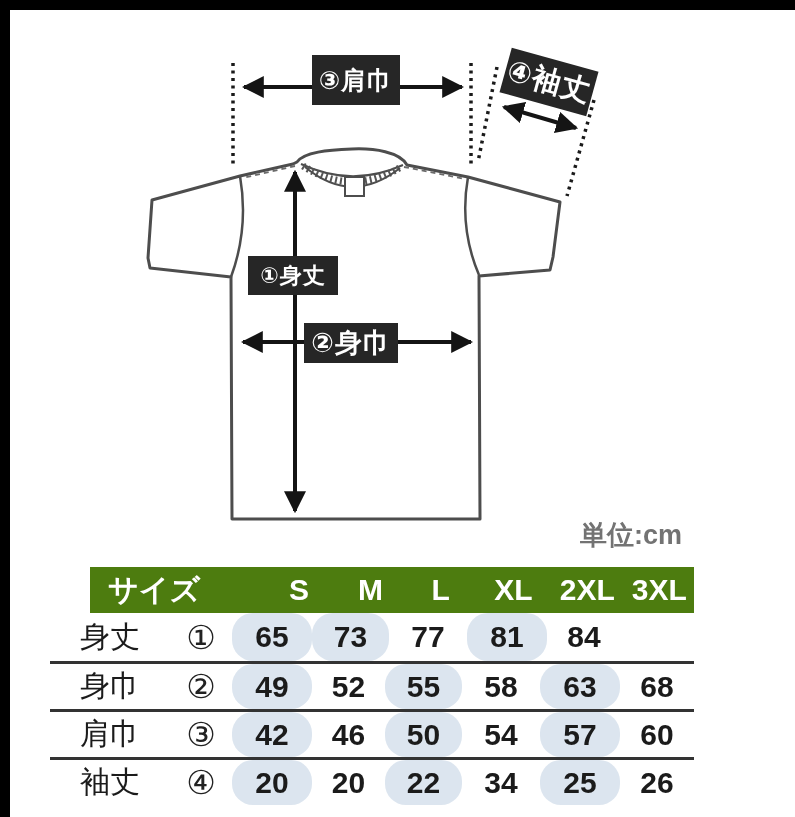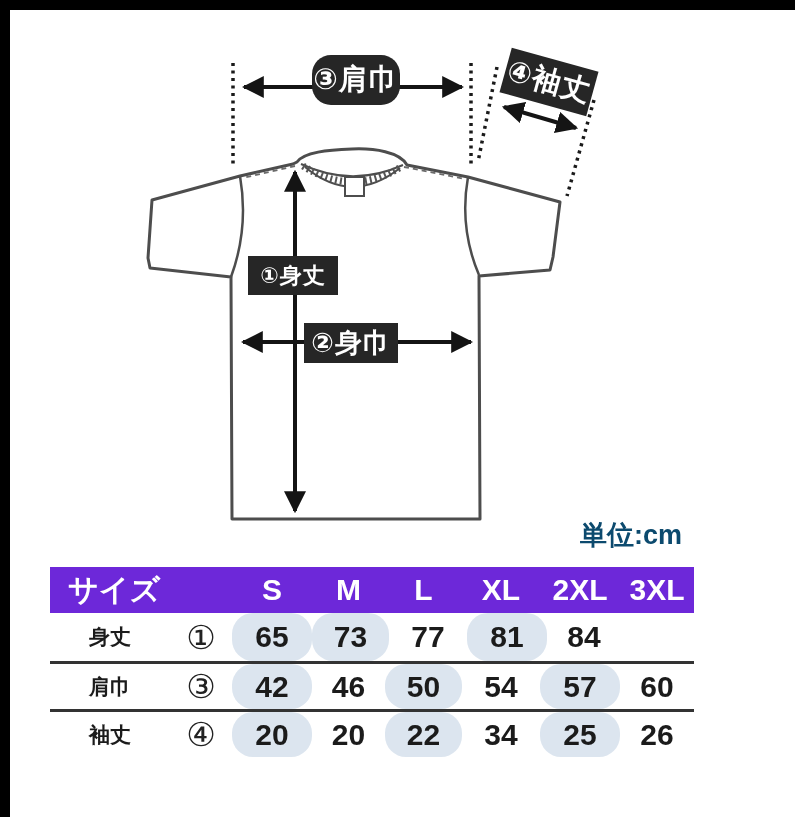--- a/index.html
+++ b/index.html
@@ -11,46 +11,46 @@
   .frame-top  { position:absolute; left:0; top:0; width:795px; height:10px; background:#000; }
   .frame-left { position:absolute; left:0; top:0; width:10px; height:817px; background:#000; }
 
   .diagram-svg { position:absolute; left:0; top:0; }
 
   .dim-label {
     position:absolute; background:#262626; color:#ffffff; font-weight:bold;
     display:flex; align-items:center; justify-content:center;
     letter-spacing:1px; white-space:nowrap;
   }
-  .label-shoulder  { left:312px; top:55px;  width:88px; height:50px; font-size:29px;border-radius:19px; }
+  .label-shoulder  { left:312px; top:55px;  width:88px; height:50px; font-size:25px; }
   .label-sleeve    { left:504px; top:59px;  width:90px; height:46px; font-size:29px; transform:rotate(15.5deg); }
   .label-bodylen   { left:248px; top:256px; width:90px; height:39px; font-size:22px; }
   .label-bodywidth { left:304px; top:323px; width:94px; height:40px; font-size:27px;text-align:center; }
 
   .unit-label {
     position:absolute; left:460px; top:517px; width:222px; text-align:right;
-    font-size:27px; font-weight:bold; color:#0c4a6e;
+    font-size:27px; font-weight:bold; color:#737373;
   }
 
   .size-table { position:absolute; left:50px; top:567px; width:644px; }
   .t-header {
-    display:flex; height:46px; background:#6d28d9; color:#fff;
-    font-weight:bold; align-items:center; font-size:30px;
+    display:flex; height:46px; background:#4d7c0f; color:#fff;
+    font-weight:bold; align-items:center; font-size:30px;margin-left:40px;
   }
   .t-row {
     display:flex; height:48px; align-items:center; box-sizing:border-box;
     color:#1b1b1b; background:#fff;
   }
   .t-row.ruled { border-top:3px solid #333; }
   .cell { display:flex; align-items:center; justify-content:center; height:100%; box-sizing:border-box; }
   .c0 { width:120px; } .c1 { width:62px; } .c2 { width:80px; } .c3 { width:73px; }
   .c4 { width:77px; } .c5 { width:78px; } .c6 { width:80px; } .c7 { width:74px; }
   .t-header .c0 { justify-content:flex-start; padding-left:18px; }
   .shade { background:#dce5ef;border-radius:21px; }
-  .row-label { font-size:21px; font-weight:bold; }
+  .row-label { font-size:30px; font-weight:normal; }
   .row-num   { font-size:33px; font-weight:normal; color:#222; }
   .val       { font-size:30px; font-weight:bold; }
 </style>
 </head>
 <body>
 
 <div class="page">
   <div class="frame-top"></div>
   <div class="frame-left"></div>
 
@@ -109,20 +109,30 @@
     <div class="t-row">
       <div class="cell c0 row-label">身丈</div>
       <div class="cell c1 row-num">①</div>
       <div class="cell c2 val shade">65</div>
       <div class="cell c4 val shade">73</div>
       <div class="cell c5 val">77</div>
       <div class="cell c6 val shade">81</div>
       <div class="cell c7 val">84</div>
     </div>
 
+    <div class="t-row ruled">
+      <div class="cell c0 row-label">身巾</div>
+      <div class="cell c1 row-num">②</div>
+      <div class="cell c2 val shade">49</div>
+      <div class="cell c3 val">52</div>
+      <div class="cell c4 val shade">55</div>
+      <div class="cell c5 val">58</div>
+      <div class="cell c6 val shade">63</div>
+      <div class="cell c7 val">68</div>
+    </div>
 
     <div class="t-row ruled">
       <div class="cell c0 row-label">肩巾</div>
       <div class="cell c1 row-num">③</div>
       <div class="cell c2 val shade">42</div>
       <div class="cell c3 val">46</div>
       <div class="cell c4 val shade">50</div>
       <div class="cell c5 val">54</div>
       <div class="cell c6 val shade">57</div>
       <div class="cell c7 val">60</div>

